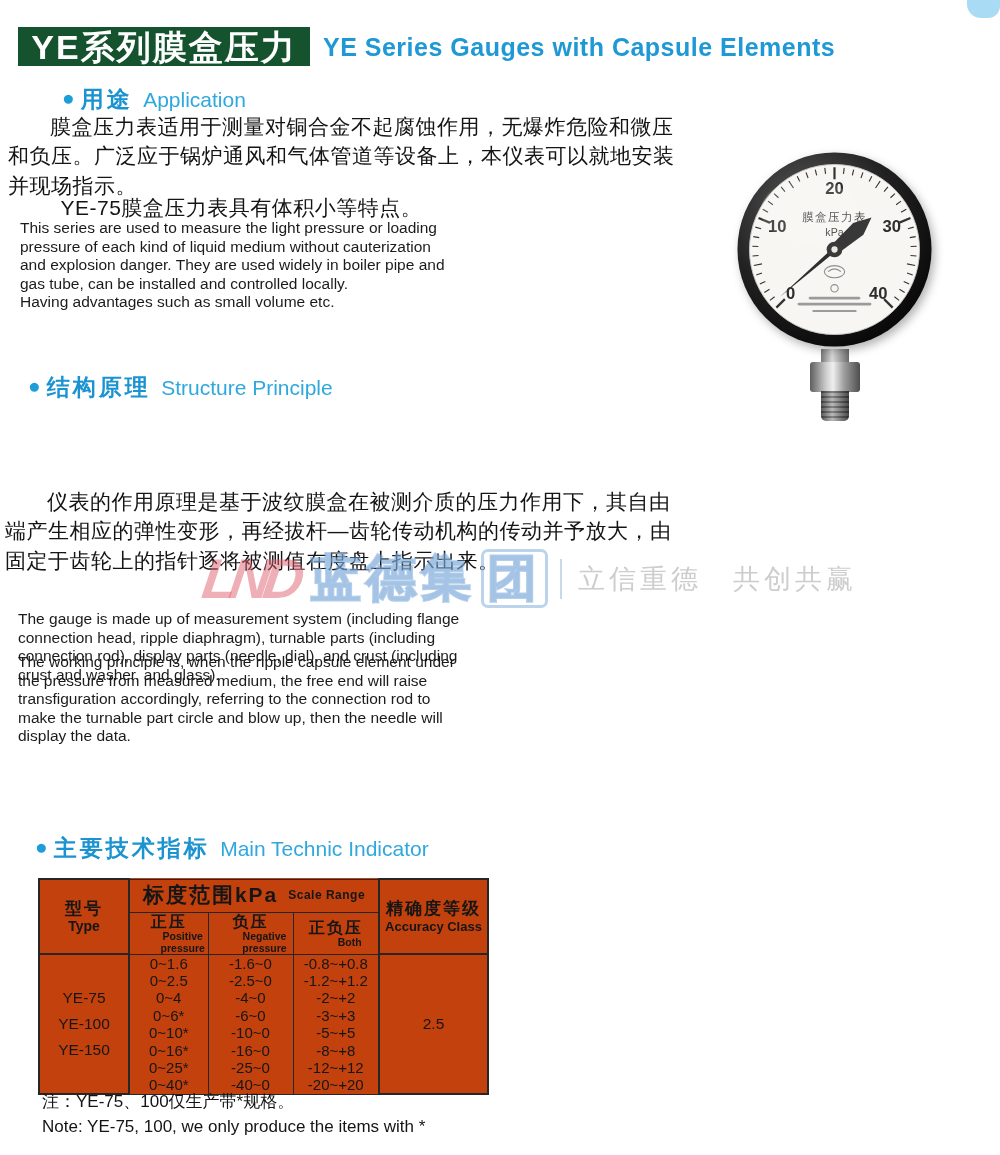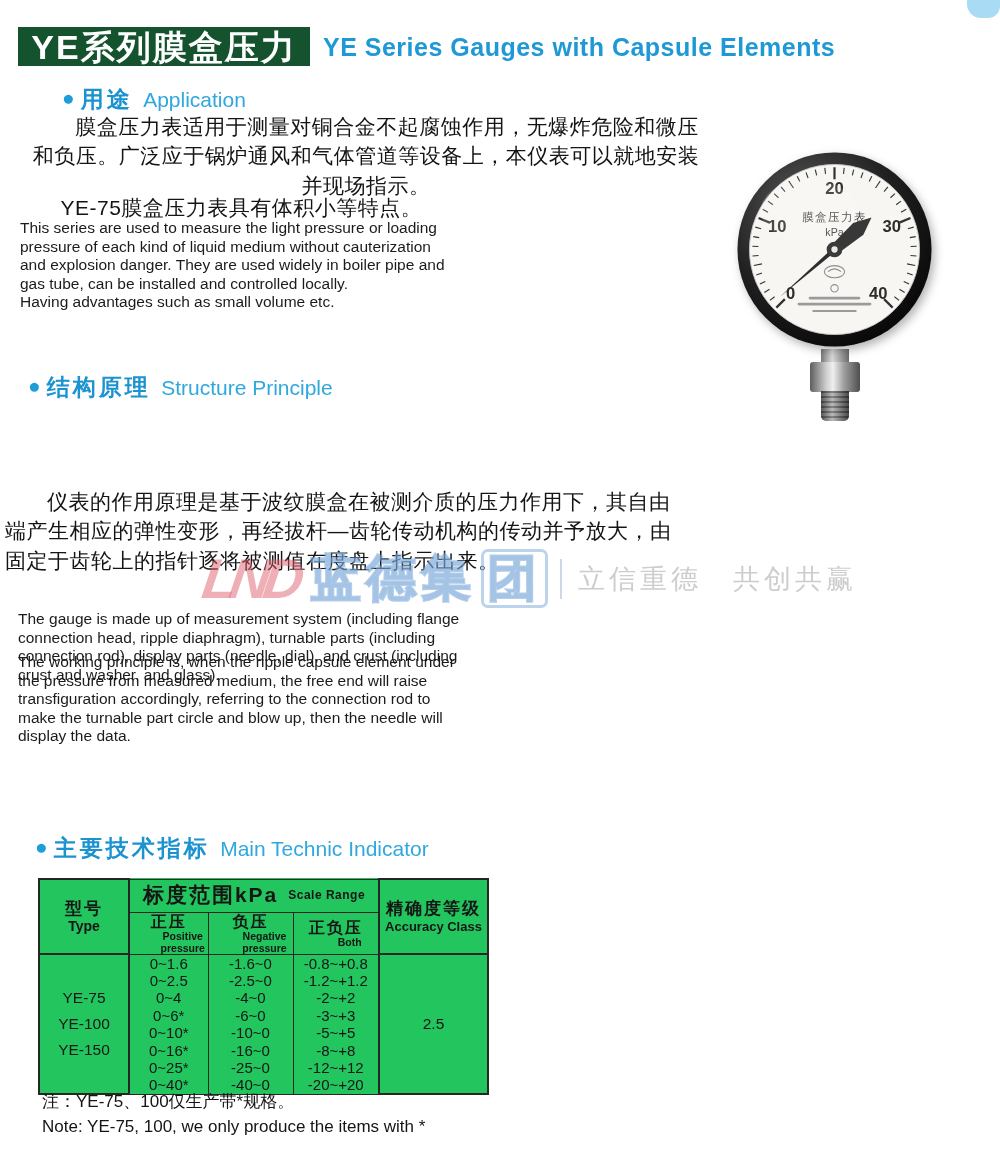--- a/index.html
+++ b/index.html
@@ -24,21 +24,21 @@
   .sec-heading .h-en{font-size:21px;font-weight:500;color:#2fa8dd;margin-left:6px;}
   #sec-application{left:28px;top:84px;margin-left:34px;}
   #sec-structure{left:28px;top:372px;}
   #sec-indicator{left:35px;top:833px;}
 
   
   .zh-para{position:absolute;font-size:21px;line-height:29.3px;color:#141414;
            white-space:pre-line;letter-spacing:0.5px;}
   .en-para{position:absolute;font-size:15.5px;line-height:18.6px;color:#1b1b1b;
            white-space:pre-line;}
-  #app-zh-1{left:8px;top:112px;width:716px;text-indent:2em;text-align:center;}
+  #app-zh-1{left:8px;top:112px;width:716px;text-indent:2em;}
   #app-zh-2{left:8px;top:193px;width:716px;text-indent:2.5em;}
   #app-en{left:20px;top:219px;width:560px;}
   #st-zh-1{left:5px;top:400px;width:740px;text-indent:2em;}
   #st-zh-2{left:5px;top:487px;width:740px;text-indent:2em;}
   #st-en-1{left:18px;top:566px;width:560px;margin-top:44px;}
   #st-en-2{left:18px;top:653px;width:560px;}
 
   
   #gauge-wrap{position:absolute;left:731px;top:146px;width:207px;height:207px;z-index:2;}
   #gauge-wrap svg{filter:drop-shadow(3px 4px 5px rgba(0,0,0,0.30));}
@@ -58,21 +58,21 @@
            color:rgba(221,95,112,0.50);transform:skewX(-8deg);margin-right:14px;}
   .wm-company{font-size:50px;font-weight:700;letter-spacing:5px;
               color:rgba(125,170,215,0.28);-webkit-text-stroke:2px rgba(120,168,216,0.55);}
   .wm-company-last{display:inline-block;border:3px solid rgba(120,168,216,0.50);
                    border-radius:7px;padding:0 3px;margin-left:5px;line-height:1.05;}
   .wm-divider{width:2px;height:40px;background:rgba(140,170,200,0.45);margin:0 16px 0 12px;}
   .wm-tagline{font-size:27px;font-weight:500;letter-spacing:4px;color:rgba(160,160,160,0.52);}
 
   
   #spec-table{position:absolute;left:38px;top:878px;width:449px;border-collapse:collapse;
-              table-layout:fixed;background:#22c55e;}
+              table-layout:fixed;background:#c2410c;}
   #spec-table td{border:1.6px solid #262626;text-align:center;vertical-align:middle;padding:0;}
   #spec-table .outer{border-width:2px;}
   .th-zh{font-size:17px;font-weight:700;letter-spacing:2px;display:block;line-height:19px;}
   .th-en{font-size:10.5px;font-weight:600;display:block;line-height:12px;padding-left:28px;}
   .th-en-big{font-size:14px;font-weight:700;display:block;line-height:17px;}
   .group-head .th-zh{display:inline;font-size:21px;}
   .group-head .th-en-inline{font-size:12px;font-weight:600;margin-left:10px;
                             position:relative;top:-3px;letter-spacing:0.5px;}
   .cell-vals{font-size:15px;line-height:17.4px;white-space:pre-line;text-align:left;}
   #col-type-vals{font-size:15.5px;line-height:26px;white-space:pre-line;text-align:center;}

